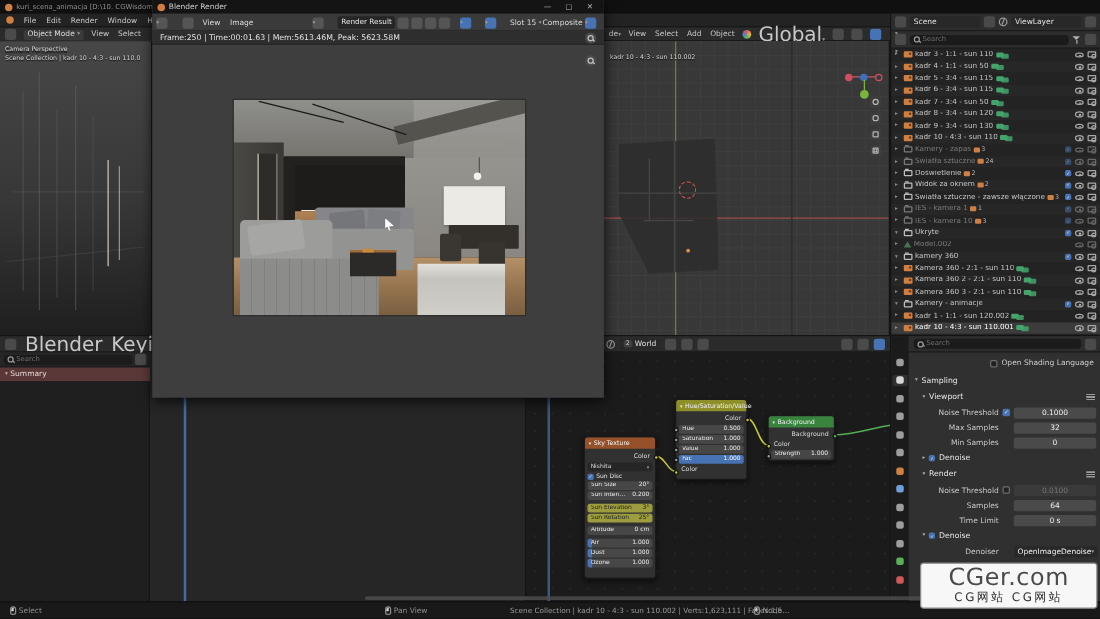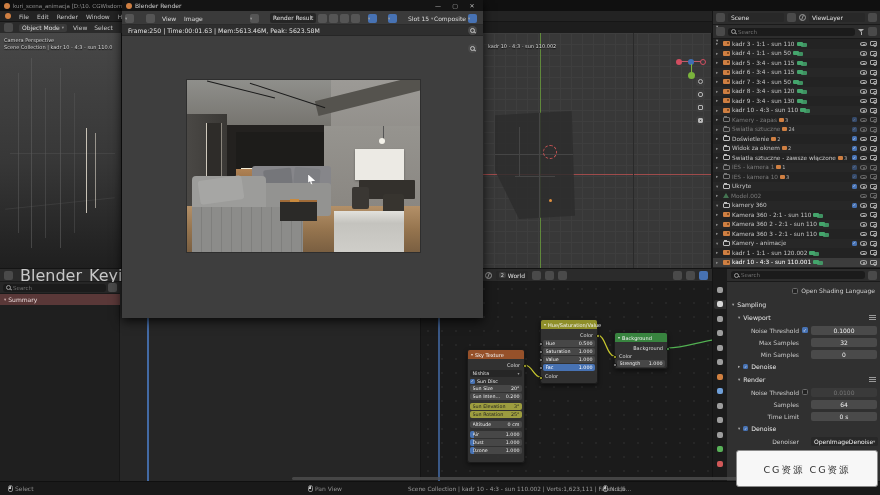--- a/index.html
+++ b/index.html
@@ -238,20 +238,34 @@
     <div class="wl" style="left:60px;top:35px;width:1px;height:180px;opacity:.6;"></div>
     <div class="wl" style="left:74px;top:60px;width:1px;height:140px;opacity:.4;"></div>
     <div class="wl" style="left:10px;top:120px;width:105px;height:1px;opacity:.35;"></div>
     <div class="wl" style="left:5px;top:170px;width:110px;height:1px;opacity:.3;transform:rotate(-6deg);"></div>
     <div class="wl br" style="left:86px;top:95px;width:1px;height:85px;opacity:.9;"></div>
     <div class="wl br" style="left:95px;top:100px;width:1px;height:75px;opacity:.6;"></div>
     <div class="ov-txt" style="left:4px;top:4px;">Camera Perspective</div>
     <div class="ov-txt" style="left:4px;top:11px;">Scene Collection | kadr 10 - 4:3 - sun 110.0</div>
   </div>
 
+  <div class="abs vp2-header">
+    <span class="mi car" style="font-size:6px;">de</span>
+    <span class="hmenus">
+        <span class="mi">View</span>
+        <span class="mi">Select</span>
+        <span class="mi">Add</span>
+        <span class="mi">Object</span>
+      </span>
+    <span style="width:7px;height:7px;border-radius:50%;background:conic-gradient(#d95b5b,#e2b13c,#5bb35b,#4f7fd0,#d95b5b);"></span>
+    <span class="dd car"><span>Global</span></span>
+    <span class="tbico dim2"></span>
+    <span class="tbico dim2"></span>
+    <span class="tbico blue"></span>
+  </div>
 
   <div class="abs vp2">
     <div class="axis-v"></div>
     <div class="axis-h"></div>
     <div class="dark-v"></div>
     <div class="plan">
       <div class="pl" style="left:55%;top:0;width:1px;height:100%;"></div>
       <div class="pl" style="left:0;top:40%;width:100%;height:1px;"></div>
       <div class="pl" style="left:25%;top:60%;width:50%;height:1px;"></div>
       <div class="pl" style="left:30%;top:15%;width:1px;height:45%;"></div>
@@ -1053,16 +1067,17 @@
         <div class="ri" style="left:5%;top:57%;width:19%;height:14%;background:#a6a6a4;border-radius:3px;transform:rotate(-8deg);"></div>
         <div class="ri" style="left:2%;top:74%;width:48%;height:26%;background:repeating-linear-gradient(90deg,#8c8c8a 0 9px,#7f7f7d 9px 10px);"></div>
         <div class="ri" style="left:40%;top:70%;width:16%;height:12%;background:#2b2a28;border-top:2px solid #a06b38;"></div>
         <div class="ri" style="left:44%;top:69%;width:4%;height:2%;background:#c98a3e;"></div>
         <div class="cursor"></div>
       </div>
     </div>
   </div>
 
   <div class="abs watermark">
-    <span class="l2">CG资源 CG资源</span>
+    <span class="l1">CGer.com</span>
+    <span class="l2">CG网站 CG网站</span>
   </div>
 
 </div>
 
 </body></html>

